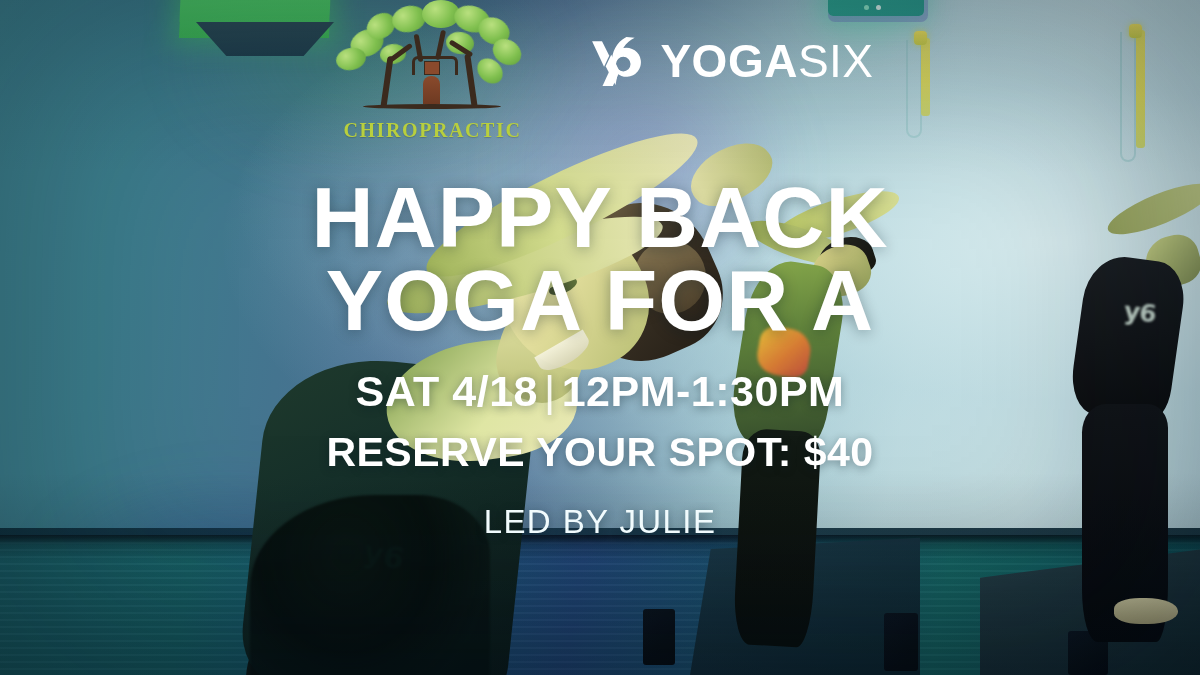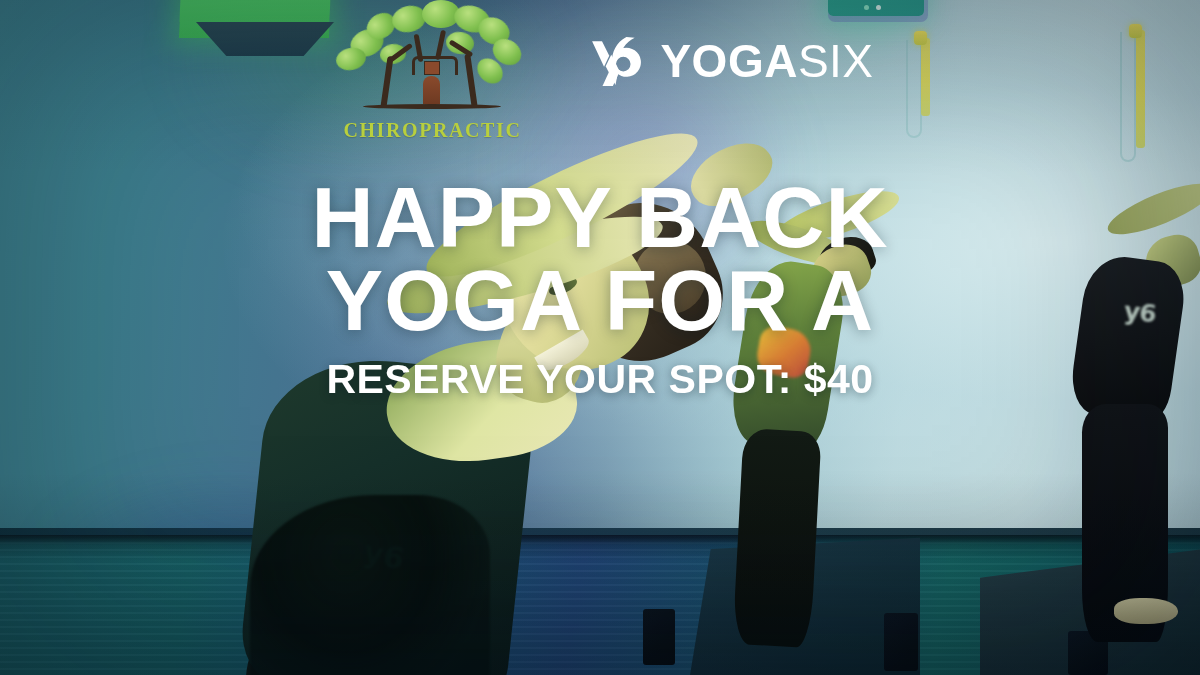--- a/index.html
+++ b/index.html
@@ -544,18 +544,22 @@
     </div>
 
   </div>
 
   <div id="copy">
     <div id="headline">
       <span class="hl-line">HAPPY BACK</span>
       <span class="hl-line">YOGA FOR A</span>
     </div>
 
+    <div id="datetime">
+      <span>SAT 4/18</span><span class="sep">|</span><span>12PM-1:30PM</span>
+    </div>
 
     <div id="price">RESERVE YOUR SPOT: $40</div>
 
+    <div id="instructor">LED BY JULIE</div>
   </div>
 
 </div>
 
 </body></html>

